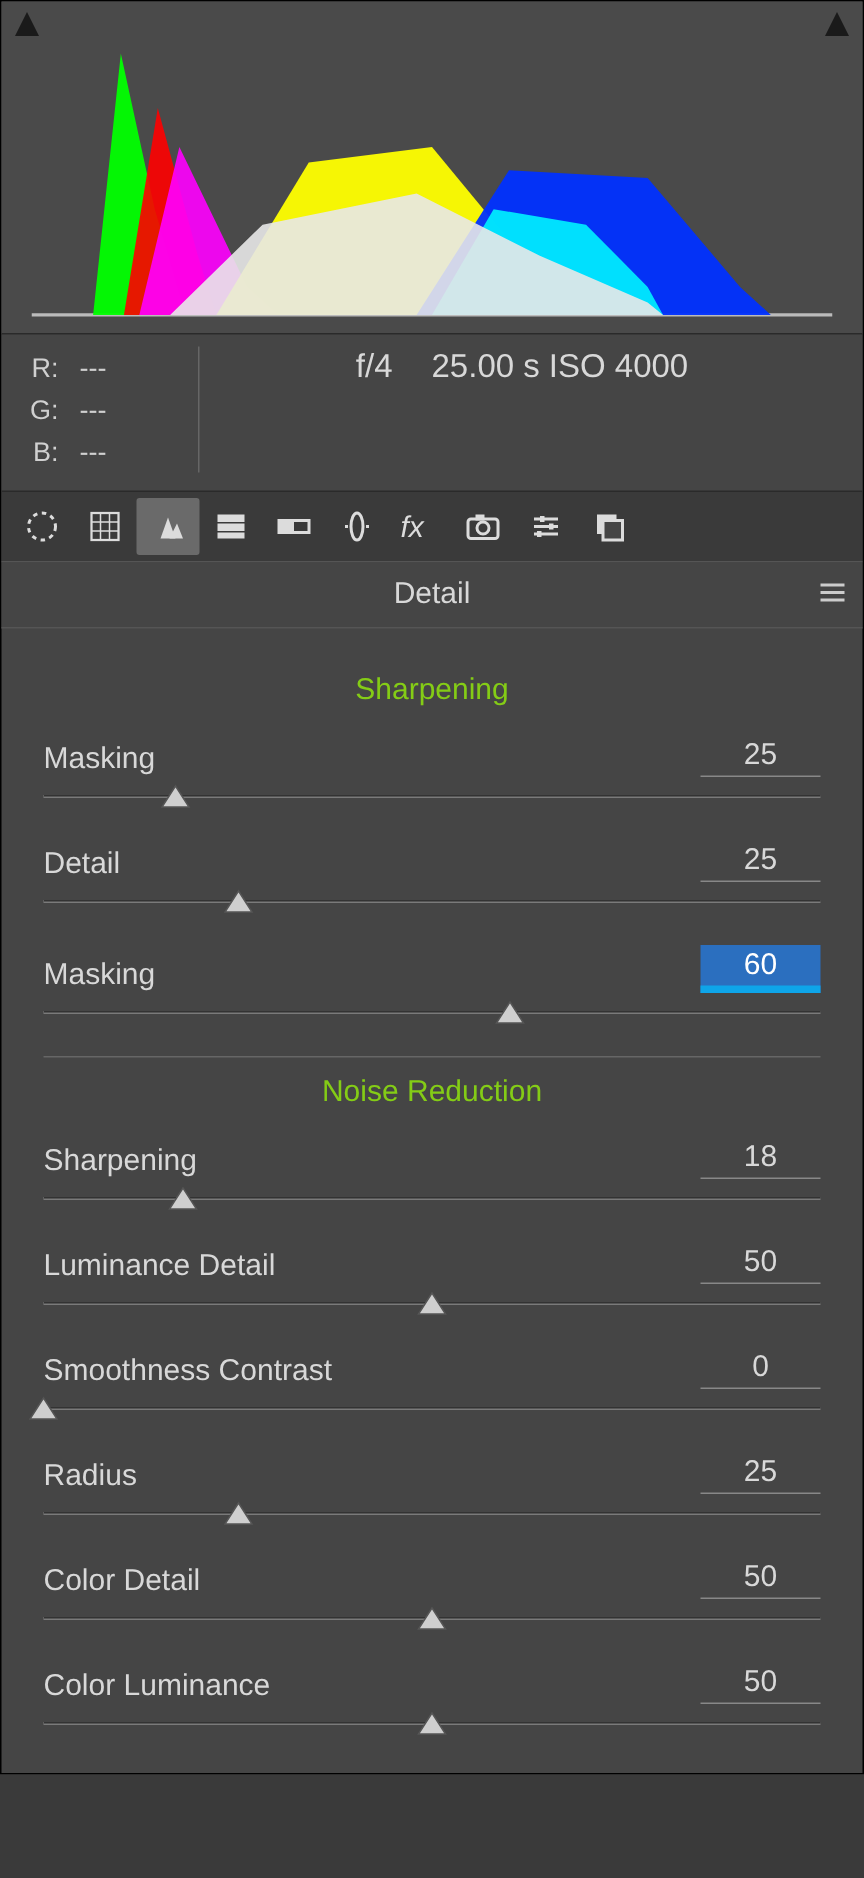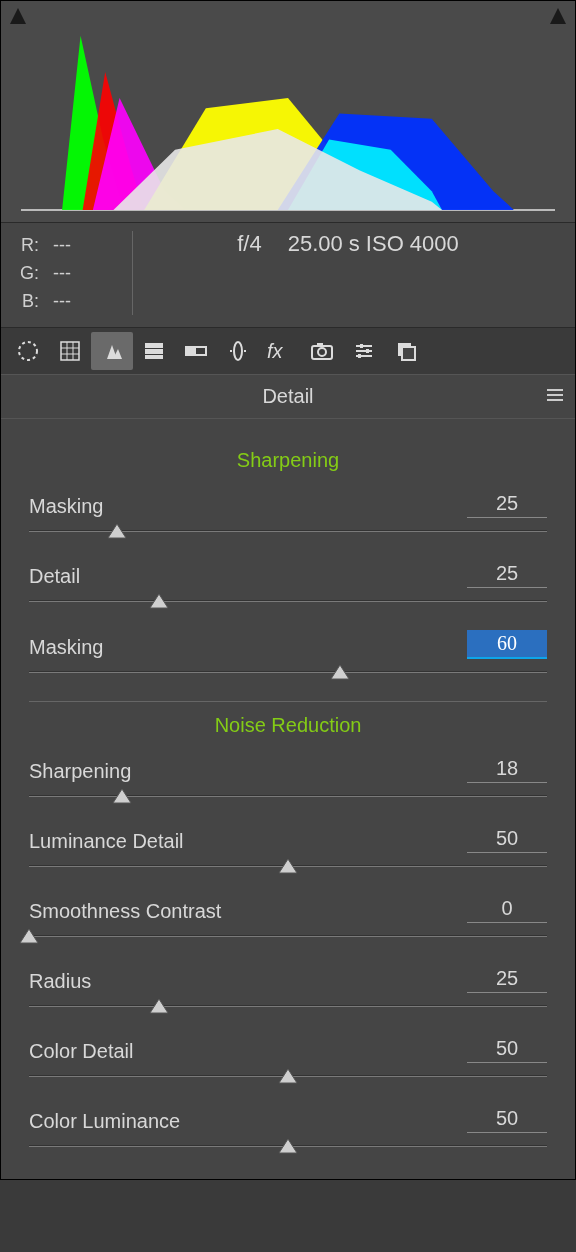--- a/index.html
+++ b/index.html
@@ -31,21 +31,21 @@
   
   .section-hdr { display:flex; align-items:center; justify-content:center; position:relative; height:44px; background:#454545; font-size:20px; color:#d8d8d8; border-bottom:1px solid #555;}
   .section-hdr .menu-icon { position:absolute; right:10px; top:12px; }
 
   
   .controls { padding: 18px 28px 20px 28px; }
   .group-title { text-align:center; font-size:20px; color:#84cc16; margin:12px 0 18px 0; }
   .slider-row { margin-bottom: 22px; }
   .slider-top { display:flex; justify-content:space-between; align-items:flex-end; font-size:20px; color:#d8d8d8; margin-bottom:6px;}
   .slider-val { width:80px; text-align:center; border-bottom:1px solid #888; padding:2px 4px; color:#d8d8d8;}
-  .slider-val.sel { background:#2b6fbf; color:#fff; border-bottom:2px solid #0ea5e9;font-family:Liberation Serif, serif;}
+  .slider-val.sel { background:#2b6fbf; color:#fff; border-bottom:5px solid #0ea5e9;}
   .slider-track { position:relative; height:14px; }
   .track-line { position:absolute; left:0; right:0; top:6px; height:2px; background:#7a7a7a; box-shadow: inset 0 1px 0 #333;}
   .thumb { position:absolute; top:-2px; width:22px; height:18px; transform:translateX(-50%);}
   .thumb svg polygon { fill:#cfcfcf; stroke:#555; stroke-width:1;}
   .divider { height:1px; background:#666; margin: 16px 0 8px 0; }
 </style>
 </head>
 <body>
 
 <div class="panel">

